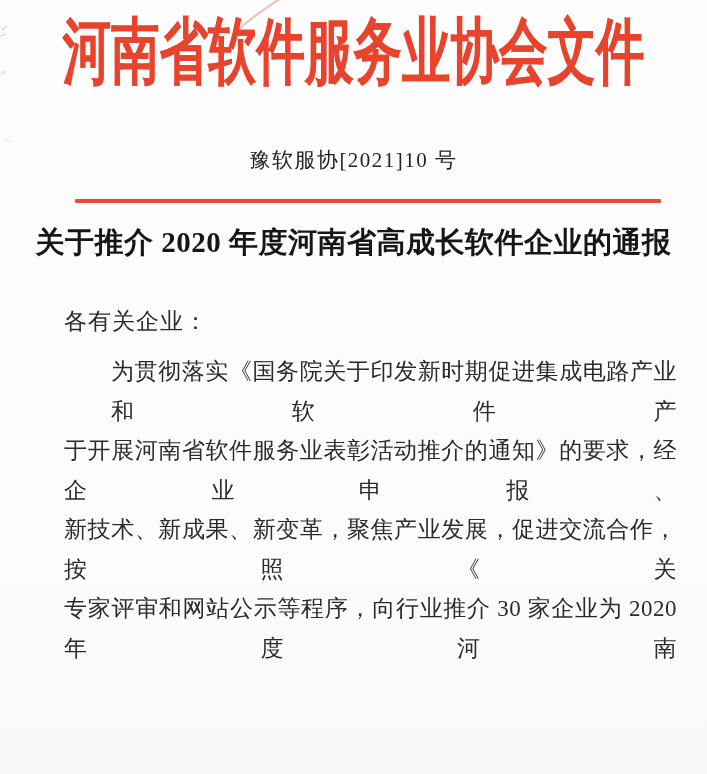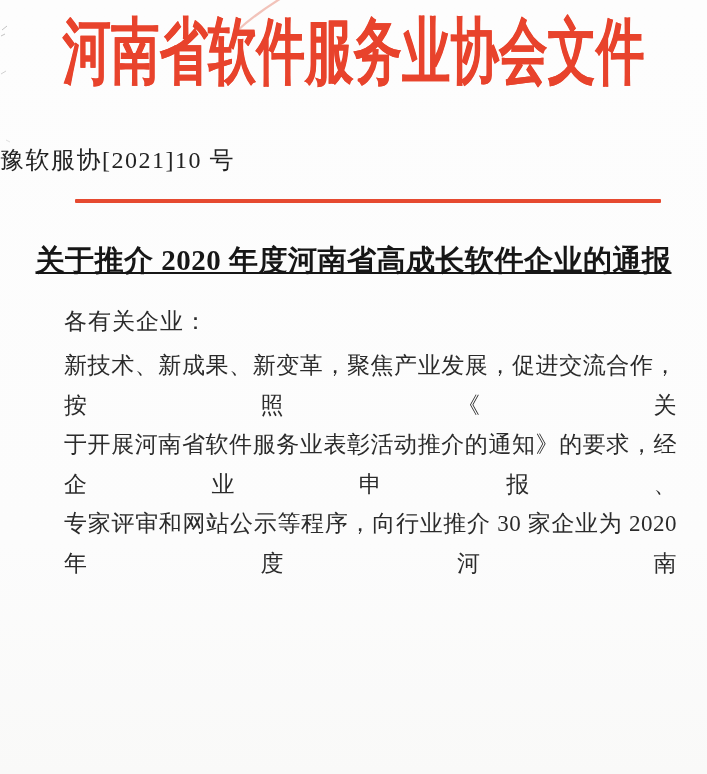--- a/index.html
+++ b/index.html
@@ -37,60 +37,59 @@
     transform: scaleY(1.5);
     transform-origin: center top;
     text-shadow: 0.5px 0 0 #e8432c;
     white-space: nowrap;
   }
   .doc-number {
     position: absolute;
     top: 146px;
     left: 0;
     width: 707px;
-    text-align: left;
-    font-size: 24px;
+    text-align: center;
+    font-size: 21px;
     line-height: 28px;
     color: #222222;
     letter-spacing: 1.5px;
   }
   .red-divider {
     position: absolute;
     top: 199px;
     left: 75px;
     width: 586px;
     height: 4px;
     background: #e64a30;
     border-radius: 1px;
   }
   .doc-title {
     position: absolute;
-    top: 240px;
+    top: 222px;
     left: 0;
     width: 707px;
     text-align: center;
     font-size: 29px;
     line-height: 40px;
     font-weight: bold;
     color: #161616;
     letter-spacing: 0.5px;
     white-space: nowrap;
-    text-decoration: underline;
   }
   .body {
     position: absolute;
     top: 302px;
     left: 64px;
     width: 613px;
     font-size: 23px;
     color: #2b2b2b;
   }
   .salutation {
     line-height: 40px;
-    margin-bottom: 4px;
+    margin-bottom: 10px;
     letter-spacing: 1px;
   }
   .para .tline {
     line-height: 39.5px;
     text-align: justify;
     text-align-last: justify;
     letter-spacing: 0.5px;
   }
   .para .tline.indent {
     padding-left: 47px;
@@ -115,20 +114,21 @@
   <div class="doc-number">豫软服协[2021]10 号</div>
 
   <div class="red-divider"></div>
 
   <div class="doc-title">关于推介 2020 年度河南省高成长软件企业的通报</div>
 
   <div class="body">
     <div class="salutation">各有关企业：</div>
 
     <div class="para">
+        <div class="tline indent">为贯彻落实《国务院关于印发新时期促进集成电路产业和软件产</div>
+        <div class="tline">于开展河南省软件服务业表彰活动推介的通知》的要求，经企业申报、</div>
         <div class="tline">新技术、新成果、新变革，聚焦产业发展，促进交流合作，按照《关</div>
-        <div class="tline">于开展河南省软件服务业表彰活动推介的通知》的要求，经企业申报、</div>
         <div class="tline">专家评审和网站公示等程序，向行业推介 30 家企业为 2020 年度河南</div>
       </div>
 
   </div>
 
 </div>
 
 </body></html>

